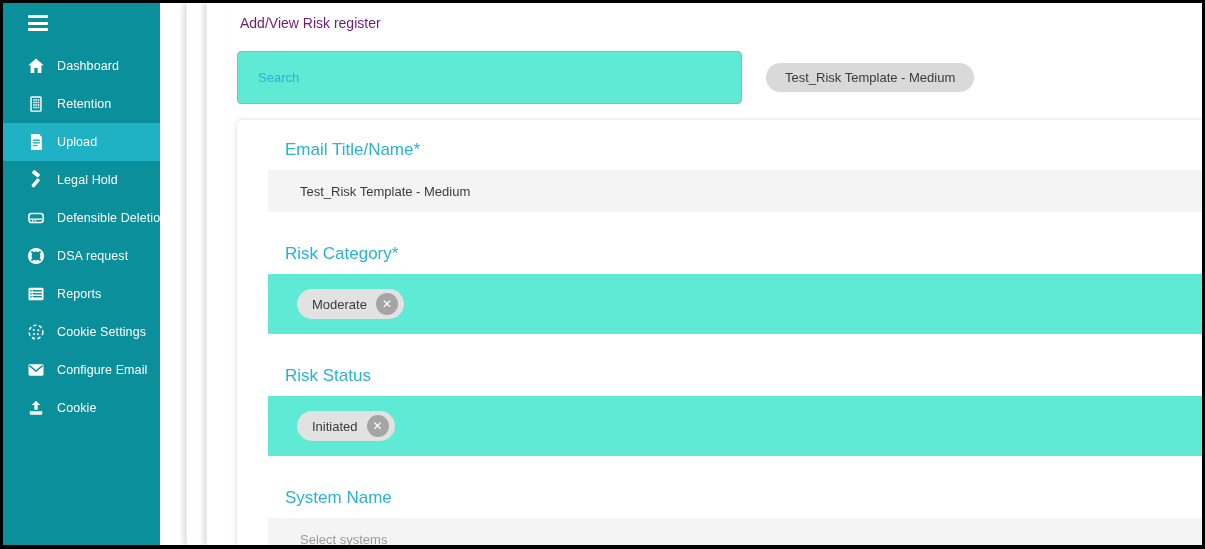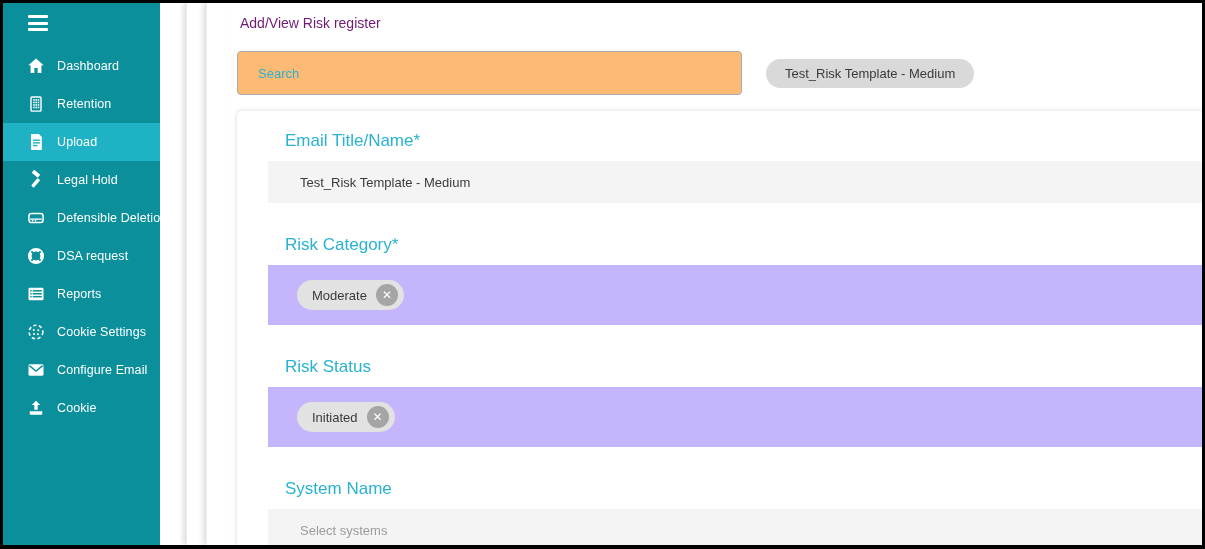--- a/index.html
+++ b/index.html
@@ -37,39 +37,39 @@
   .strip { position:absolute; top:0; bottom:0; width:20px; background:#fff;
            box-shadow:-3px 0 5px rgba(0,0,0,.13); border-left:1px solid #ececec; }
   .strip.s1 { left:26px; }
   .strip.s2 { left:46px; }
 
   .main { position:absolute; left:77px; right:0; top:0; bottom:0; }
   .page-title { margin:12px 0 0 3px; font-size:14px; color:#701a75; }
 
   .search-row { margin-top:20px; display:flex; align-items:center; }
   .search-input {
-    width:505px; height:44px; border:1px solid #ababab; border-radius:4px;
+    width:505px; height:53px; border:1px solid #ababab; border-radius:4px;
     padding:0 20px; font-size:13px; color:#333; outline:none;
-    font-family:"Liberation Sans", sans-serif; background:#fdba74;
+    font-family:"Liberation Sans", sans-serif; background:#5eead4;
   }
   .search-input::placeholder { color:#29b2d1; opacity:1; }
   .tmpl-chip {
     margin-left:24px; height:29px; background:#d9d9d9; border-radius:15px;
     display:inline-flex; align-items:center; padding:0 19px;
     font-size:13px; color:#3a3a3a; cursor:pointer;
   }
 
   .card {
     margin-top:16px; background:#fff; border-radius:5px 0 0 0;
     box-shadow:0 0 5px rgba(0,0,0,.16); height:600px;
     padding:20px 0 0 31px;
   }
   .section { margin-bottom:32px; }
   .field-label { margin-left:17px; font-size:17px; color:#29b2d1; margin-bottom:10px; }
-  .field-box { background:#c4b5fd; }
+  .field-box { background:#5eead4; }
   .text-field {
     width:100%; height:42px; background:#f4f4f4; border:none; outline:none;
     padding:0 32px; font-size:13px; color:#3a3a3a;
     font-family:"Liberation Sans", sans-serif; display:block;
   }
   .text-field::placeholder { color:#9b9b9b; opacity:1; }
   .chips-field { min-height:60px; padding:15px 32px 15px 29px; display:flex; align-items:center; cursor:pointer; }
   .chip {
     background:#e2e2e2; border-radius:16px; height:30px;
     display:inline-flex; align-items:center; padding:0 6px 0 15px;

